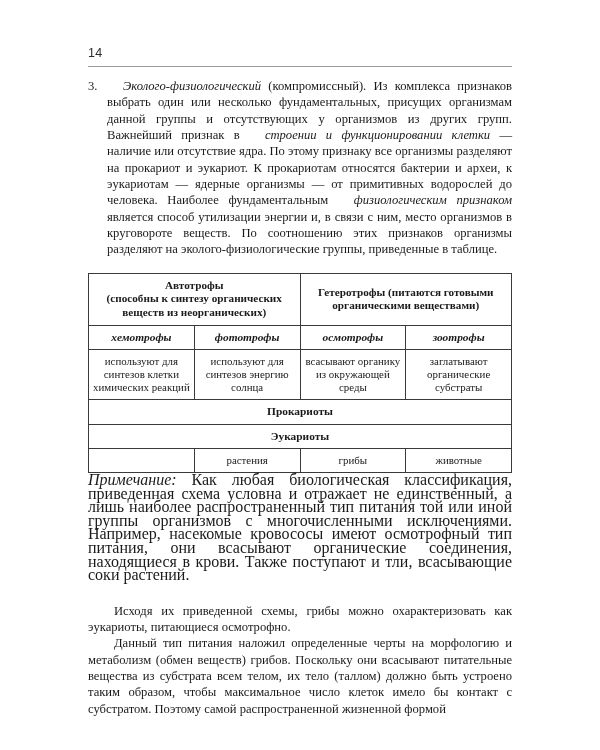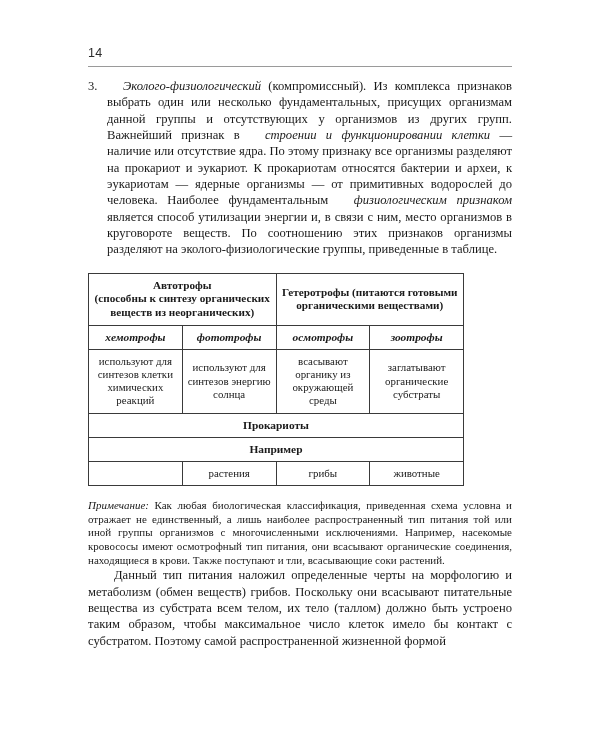--- a/index.html
+++ b/index.html
@@ -83,21 +83,21 @@
     font-size: 12.6px;
   }
   .numitem i { font-style: italic; margin-left: 16px; }
 
   
   .tbl-wrap {
     margin-top: 15px;
   }
   table.groups {
     border-collapse: collapse;
-    width: 376px;
+    width: 424px;
     table-layout: fixed;
     font-size: 10.9px;
     line-height: 13.2px;
   }
   table.groups td {
     border: 1px solid #3a3a3a;
     text-align: center;
     vertical-align: middle;
     padding: 5px 3px;
   }
@@ -118,22 +118,21 @@
     font-size: 11.4px;
     padding: 4px 3px 5px;
   }
   td.cell {
     padding: 7px 4px 8px;
   }
   td.empty { padding: 4px 3px 5px; }
 
   
   .note {
-    margin-top: 13px;
-    font-size: 11px;
+    font-size: 16px;
     line-height: 13.6px;
     text-align: justify;
   }
   .note .lbl { font-style: italic; }
 
   
   .para {
     font-size: 12.6px;
     line-height: 16.35px;
     text-align: justify;
@@ -181,30 +180,31 @@
           <tr>
             <td class="cell">используют для синтезов клетки химических реакций</td>
             <td class="cell">используют для синтезов энергию солнца</td>
             <td class="cell">всасывают органику из окружающей среды</td>
             <td class="cell">заглатывают органические субстраты</td>
           </tr>
           <tr>
             <td class="kingdom" colspan="4">Прокариоты</td>
           </tr>
           <tr>
-            <td class="kingdom" colspan="4">Например</td>
+            <td class="kingdom" colspan="4">Эукариоты</td>
           </tr>
           <tr>
             <td class="empty"></td>
             <td class="empty">растения</td>
             <td class="empty">грибы</td>
             <td class="empty">животные</td>
           </tr>
         </tbody>
       </table>
     </div>
 
     <div class="note"><span class="lbl">Примечание:</span><span> Как любая биологическая классификация, приведенная схема условна и отражает не единственный, а лишь наиболее распространенный тип питания той или иной группы организмов с многочисленными исключениями. Например, насекомые кровососы имеют осмотрофный тип питания, они всасывают органические соединения, находящиеся в крови. Также поступают и тли, всасывающие соки растений.</span></div>
 
+    <p class="para first">Исходя их приведенной схемы, грибы можно охарактеризовать как эукариоты, питающиеся осмотрофно.</p>
     <p class="para">Данный тип питания наложил определенные черты на морфологию и метаболизм (обмен веществ) грибов. Поскольку они всасывают питательные вещества из субстрата всем телом, их тело (таллом) должно быть устроено таким образом, чтобы максимальное число клеток имело бы контакт с субстратом. Поэтому самой распространенной жизненной формой</p>
 
   </div>
 </div>
 
 </body></html>

